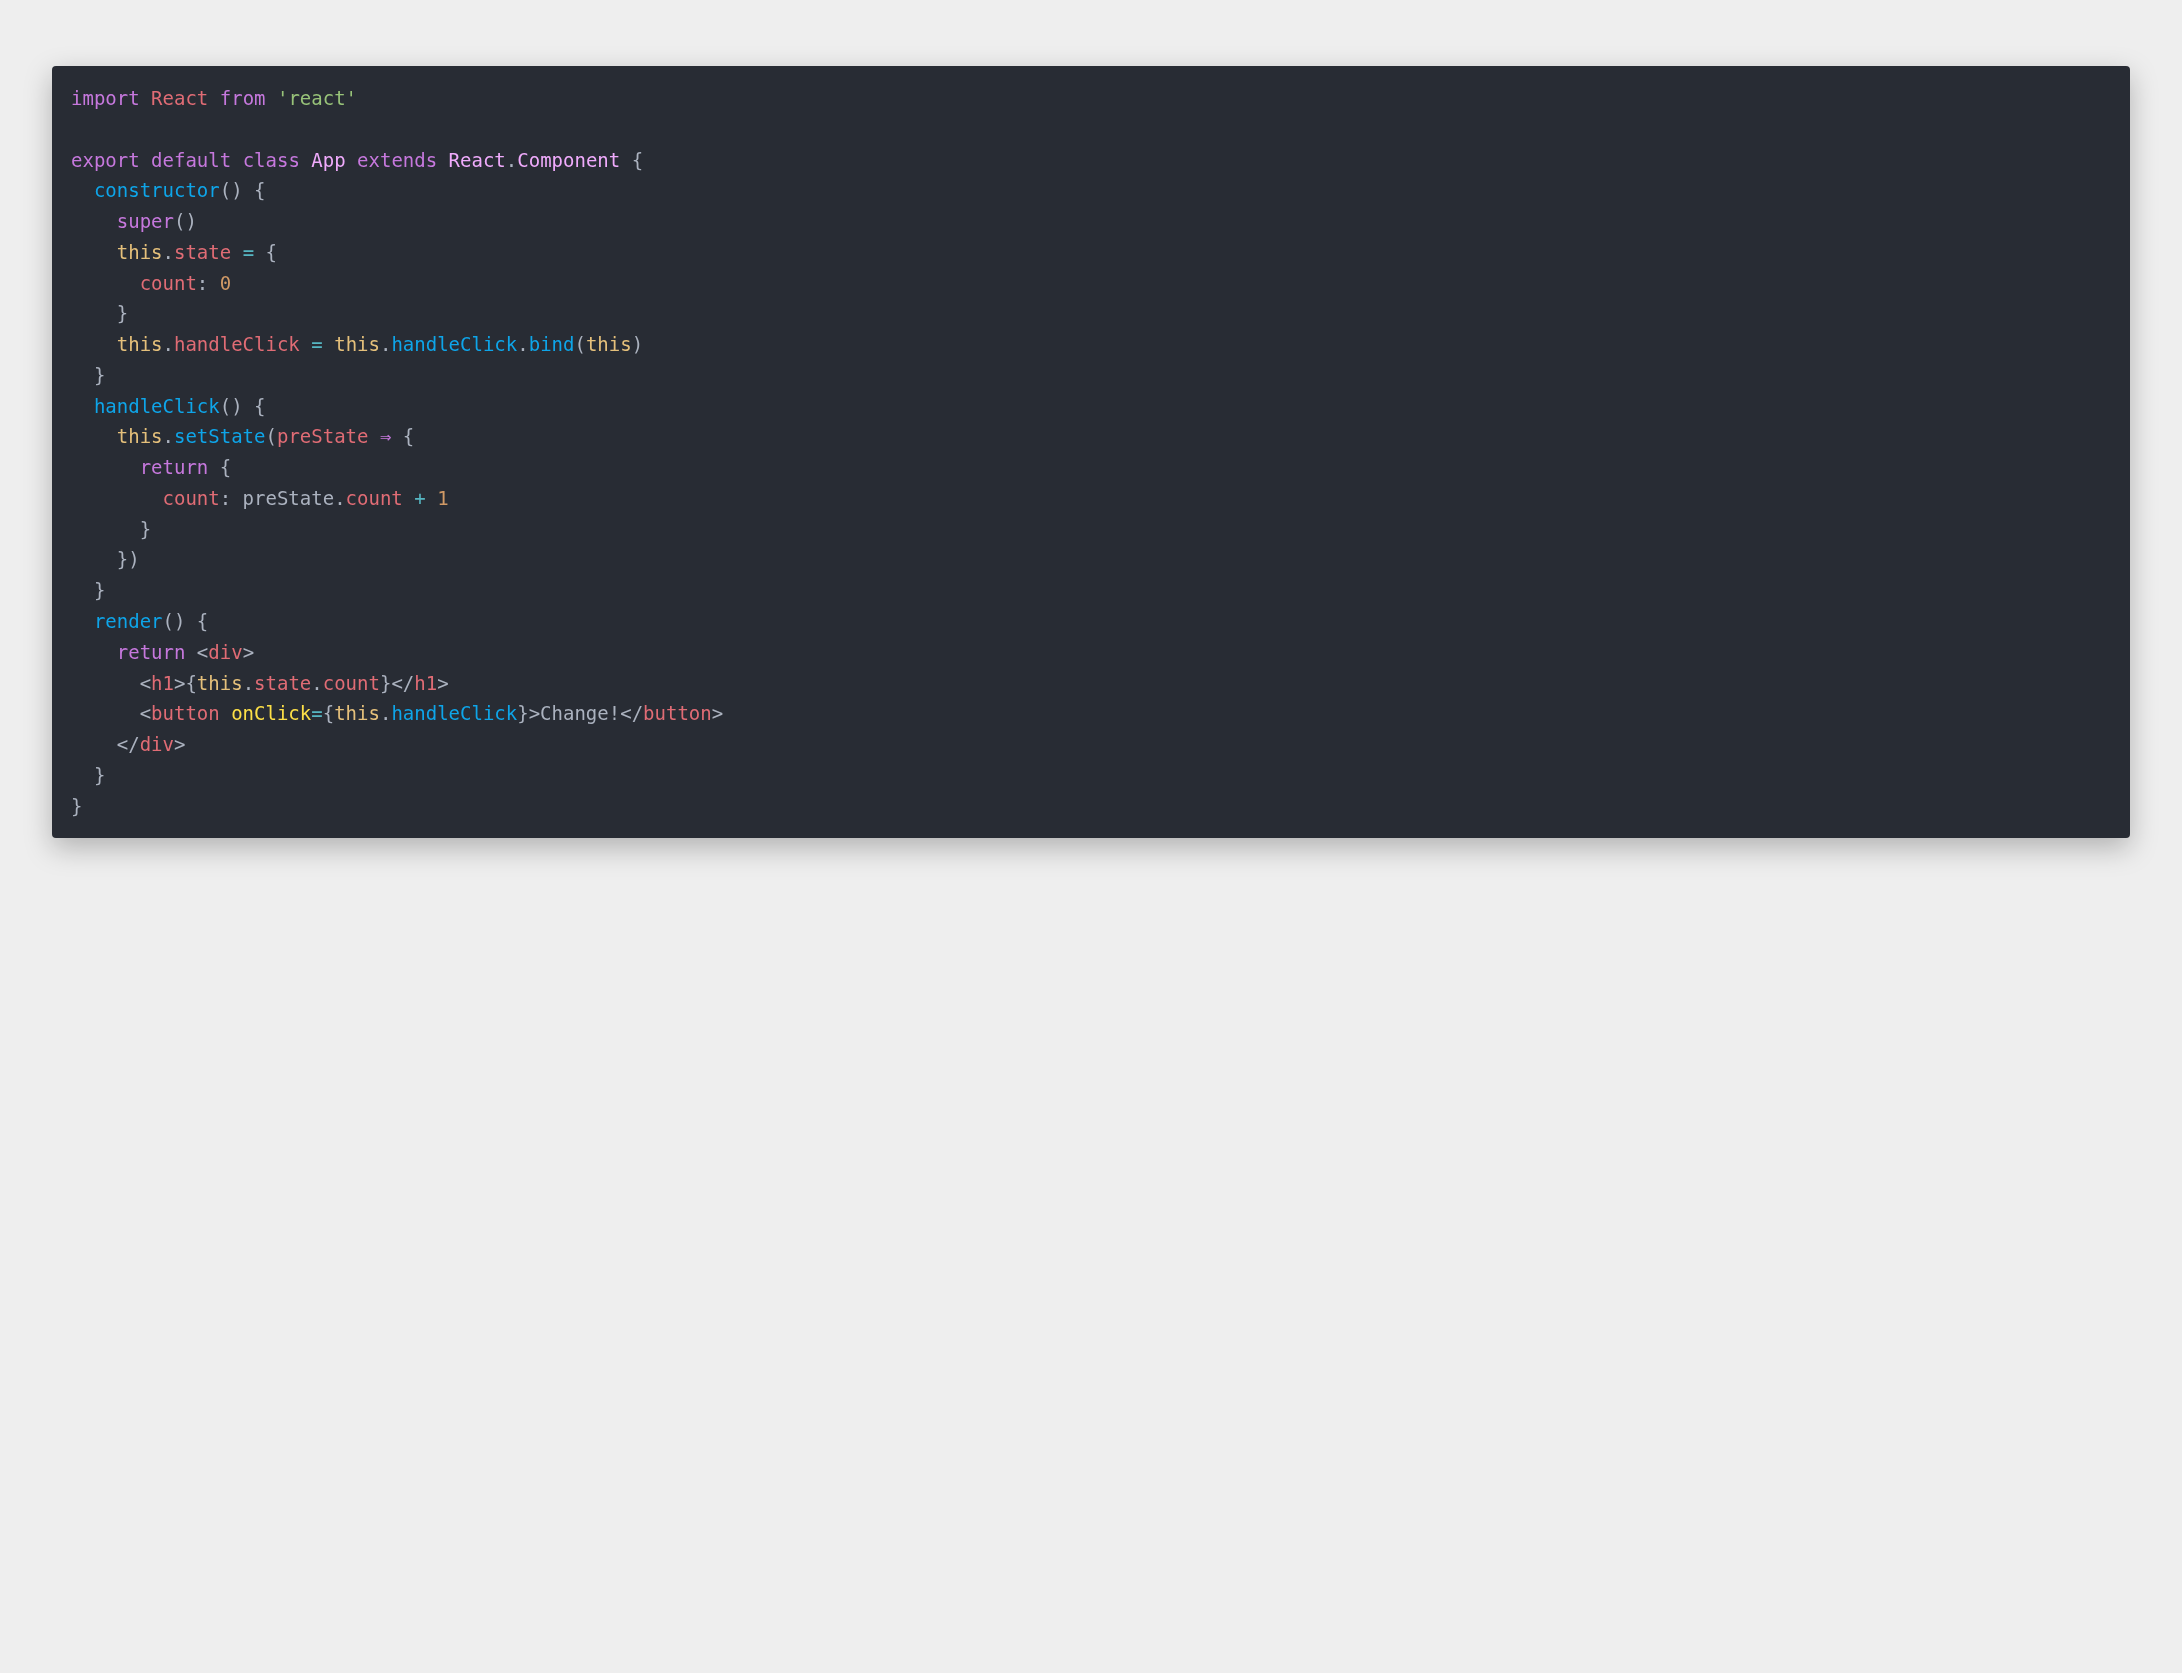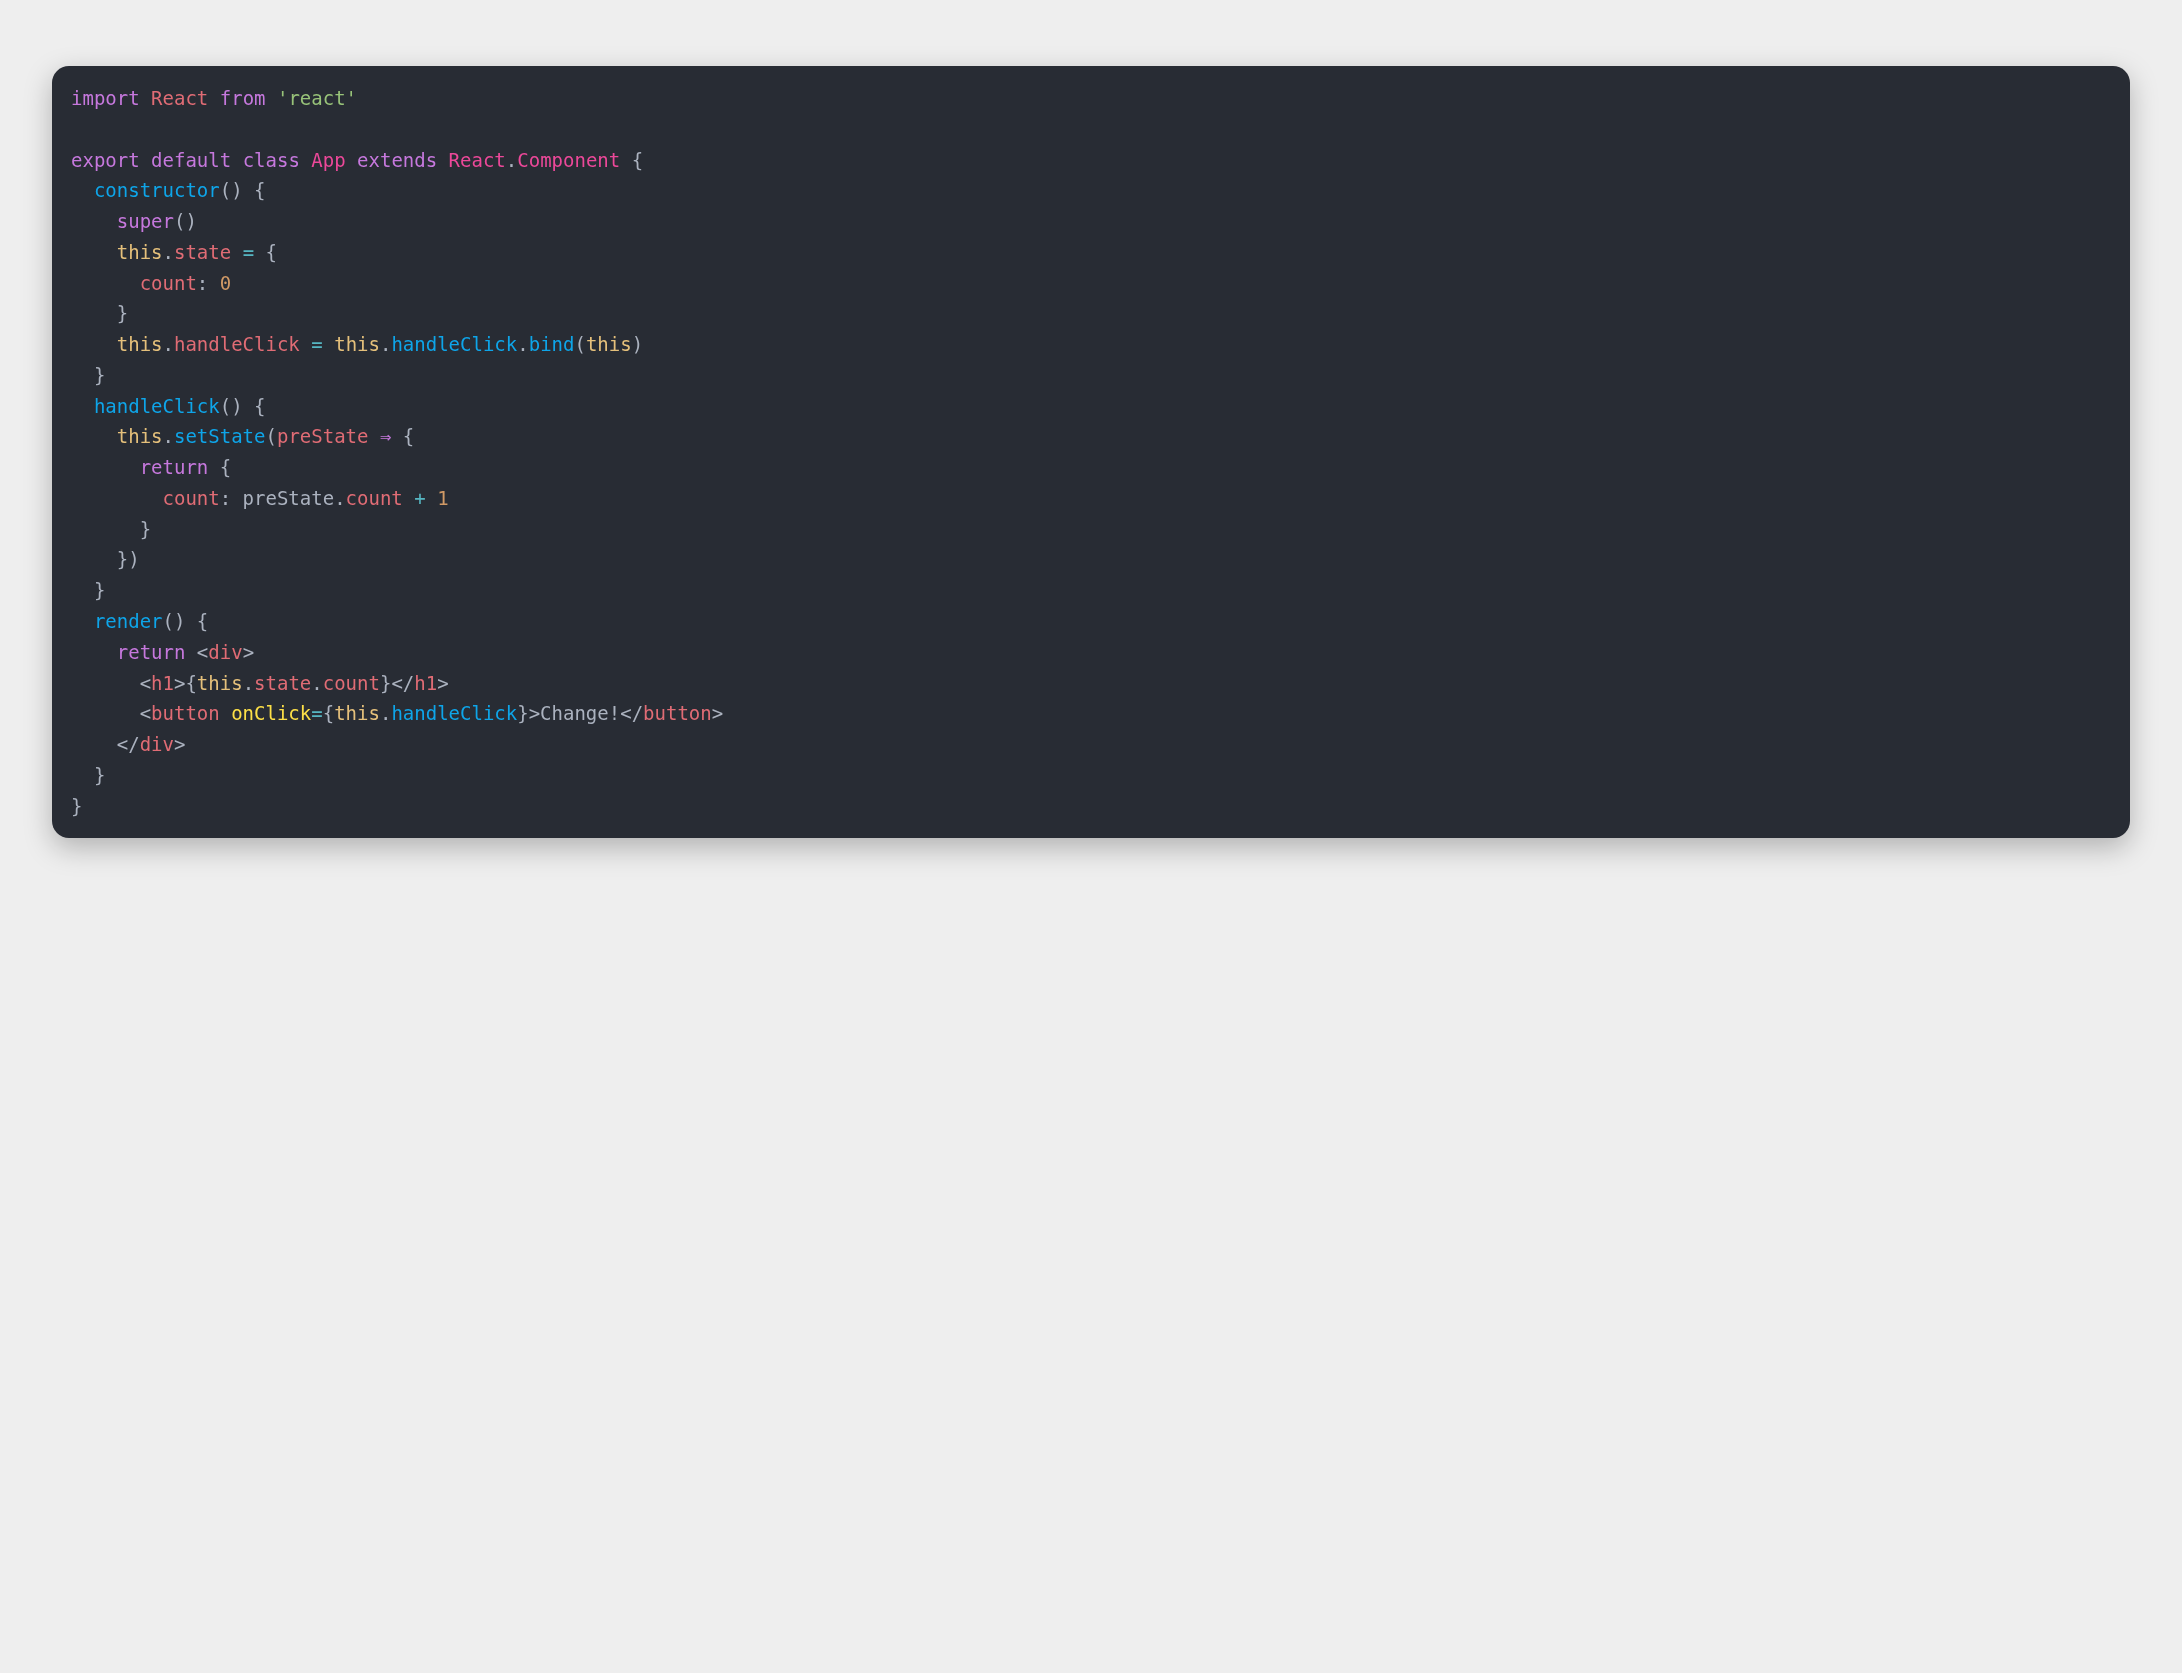--- a/index.html
+++ b/index.html
@@ -3,37 +3,37 @@
 <meta charset="utf-8">
 <style>
   * { margin: 0; padding: 0; box-sizing: border-box; }
   body {
     background: #eeeeee;
     font-family: "SF Mono", "Menlo", "Consolas", monospace;
     padding: 66px 52px;
   }
   .code-block {
     background: #282c34;
-    border-radius: 17px;
+    border-radius: 4px;
     padding: 17px 19px;
     box-shadow: 0 9.5px 28px rgba(0,0,0,0.25);
     font-size: 19px;
     line-height: 1.62;
     white-space: pre;
     overflow-x: auto;
   }
   .line { display: block; }
   .tok { display: inline; }
   .c-keyword  { color: #c678dd; }
   .c-default  { color: #abb2bf; }
   .c-string   { color: #98c379; }
   .c-func     { color: #0ea5e9; }
   .c-prop     { color: #e06c75; }
   .c-num      { color: #d19a66; }
-  .c-comp     { color: #ec4899; }
+  .c-comp     { color: #f0abfc; }
   .c-this     { color: #e5c07b; margin-top: 24px; }
   .c-operator { color: #56b6c2; }
   .c-attr     { color: #fde047; }
   .c-arrow    { color: #c678dd; }
 </style>
 </head>
 <body>
 
 <div class="code-block" id="code-container"><span class="line"><span class="tok c-keyword">import</span><span class="tok c-default"> </span><span class="tok c-prop">React</span><span class="tok c-default"> </span><span class="tok c-keyword">from</span><span class="tok c-default"> </span><span class="tok c-string">'react'</span></span><span class="line">&nbsp;</span><span class="line"><span class="tok c-keyword">export</span><span class="tok c-default"> </span><span class="tok c-keyword">default</span><span class="tok c-default"> </span><span class="tok c-keyword">class</span><span class="tok c-default"> </span><span class="tok c-comp">App</span><span class="tok c-default"> </span><span class="tok c-keyword">extends</span><span class="tok c-default"> </span><span class="tok c-comp">React</span><span class="tok c-default">.</span><span class="tok c-comp">Component</span><span class="tok c-default"> {</span></span><span class="line"><span class="tok c-default">  </span><span class="tok c-func">constructor</span><span class="tok c-default">() {</span></span><span class="line"><span class="tok c-default">    </span><span class="tok c-keyword">super</span><span class="tok c-default">()</span></span><span class="line"><span class="tok c-default">    </span><span class="tok c-this">this</span><span class="tok c-default">.</span><span class="tok c-prop">state</span><span class="tok c-default"> </span><span class="tok c-operator">=</span><span class="tok c-default"> {</span></span><span class="line"><span class="tok c-default">      </span><span class="tok c-prop">count</span><span class="tok c-default">: </span><span class="tok c-num">0</span></span><span class="line"><span class="tok c-default">    }</span></span><span class="line"><span class="tok c-default">    </span><span class="tok c-this">this</span><span class="tok c-default">.</span><span class="tok c-prop">handleClick</span><span class="tok c-default"> </span><span class="tok c-operator">=</span><span class="tok c-default"> </span><span class="tok c-this">this</span><span class="tok c-default">.</span><span class="tok c-func">handleClick</span><span class="tok c-default">.</span><span class="tok c-func">bind</span><span class="tok c-default">(</span><span class="tok c-this">this</span><span class="tok c-default">)</span></span><span class="line"><span class="tok c-default">  }</span></span><span class="line"><span class="tok c-default">  </span><span class="tok c-func">handleClick</span><span class="tok c-default">() {</span></span><span class="line"><span class="tok c-default">    </span><span class="tok c-this">this</span><span class="tok c-default">.</span><span class="tok c-func">setState</span><span class="tok c-default">(</span><span class="tok c-prop">preState</span><span class="tok c-default"> </span><span class="tok c-arrow">⇒</span><span class="tok c-default"> {</span></span><span class="line"><span class="tok c-default">      </span><span class="tok c-keyword">return</span><span class="tok c-default"> {</span></span><span class="line"><span class="tok c-default">        </span><span class="tok c-prop">count</span><span class="tok c-default">: </span><span class="tok c-default">preState</span><span class="tok c-default">.</span><span class="tok c-prop">count</span><span class="tok c-default"> </span><span class="tok c-operator">+</span><span class="tok c-default"> </span><span class="tok c-num">1</span></span><span class="line"><span class="tok c-default">      }</span></span><span class="line"><span class="tok c-default">    })</span></span><span class="line"><span class="tok c-default">  }</span></span><span class="line"><span class="tok c-default">  </span><span class="tok c-func">render</span><span class="tok c-default">() {</span></span><span class="line"><span class="tok c-default">    </span><span class="tok c-keyword">return</span><span class="tok c-default"> &lt;</span><span class="tok c-prop">div</span><span class="tok c-default">&gt;</span></span><span class="line"><span class="tok c-default">      &lt;</span><span class="tok c-prop">h1</span><span class="tok c-default">&gt;{</span><span class="tok c-this">this</span><span class="tok c-default">.</span><span class="tok c-prop">state</span><span class="tok c-default">.</span><span class="tok c-prop">count</span><span class="tok c-default">}&lt;/</span><span class="tok c-prop">h1</span><span class="tok c-default">&gt;</span></span><span class="line"><span class="tok c-default">      &lt;</span><span class="tok c-prop">button</span><span class="tok c-default"> </span><span class="tok c-attr">onClick</span><span class="tok c-operator">=</span><span class="tok c-default">{</span><span class="tok c-this">this</span><span class="tok c-default">.</span><span class="tok c-func">handleClick</span><span class="tok c-default">}&gt;</span><span class="tok c-default">Change!</span><span class="tok c-default">&lt;/</span><span class="tok c-prop">button</span><span class="tok c-default">&gt;</span></span><span class="line"><span class="tok c-default">    &lt;/</span><span class="tok c-prop">div</span><span class="tok c-default">&gt;</span></span><span class="line"><span class="tok c-default">  }</span></span><span class="line"><span class="tok c-default">}</span></span></div>
 

